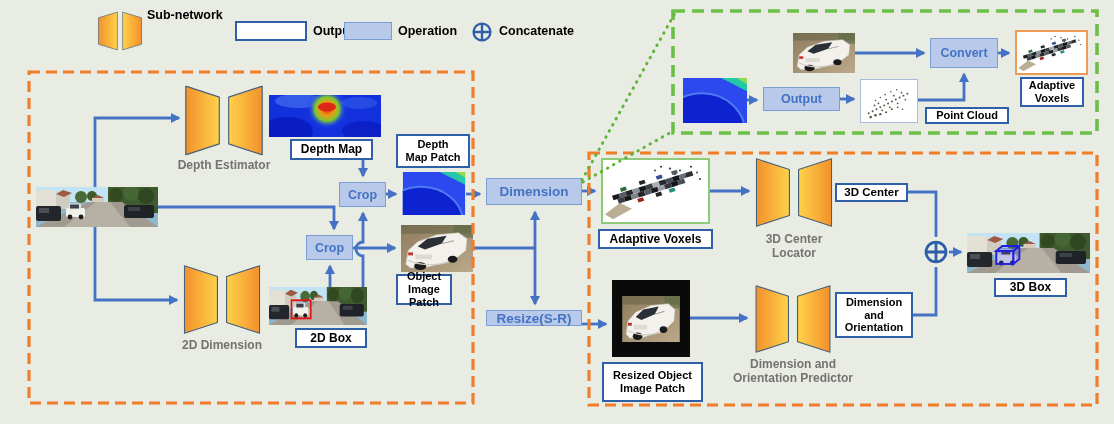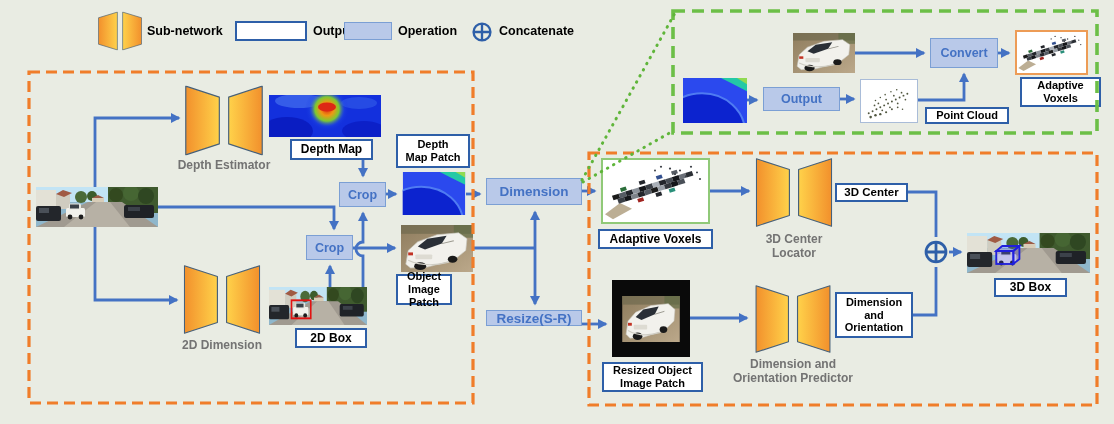--- a/index.html
+++ b/index.html
@@ -234,21 +234,21 @@
       <path d="M840,99 H854" marker-end="url(#ah)"></path>
       <path d="M918,100 H964 V74" marker-end="url(#ah)"></path>
       <path d="M855,53 H924" marker-end="url(#ah)"></path>
       <path d="M998,53 H1009" marker-end="url(#ah)"></path>
     </g>
   </svg>
 
   <svg class="abs" style="left:98px;top:10px" width="44" height="42" viewBox="0 0 100 90">
       <use href="#sym-book"></use>
     </svg>
-  <span class="abs legtext" style="left:147px;top:24px">Sub-network</span>
+  <span class="abs legtext" style="left:147px;top:8px">Sub-network</span>
   <div class="abs outbox" style="left:235px;top:21px;width:72px;height:20px"></div>
   <span class="abs legtext" style="left:313px;top:24px">Output</span>
   <div class="abs opbox" style="left:344px;top:22px;width:48px;height:18px"></div>
   <span class="abs legtext" style="left:398px;top:24px">Operation</span>
   <svg class="abs" style="left:471px;top:21px" width="22" height="22" viewBox="0 0 30 30">
       <use href="#sym-concat"></use>
     </svg>
   <span class="abs legtext" style="left:499px;top:24px">Concatenate</span>
 
   <svg class="abs" style="left:185px;top:85px" width="78" height="71" viewBox="0 0 100 90">
@@ -320,21 +320,21 @@
     <span>Point Cloud</span></div>
   <svg class="abs imgframe" style="left:793px;top:33px" width="62" height="40" viewBox="0 0 60 48" preserveAspectRatio="none">
       <use href="#sym-car"></use>
     </svg>
   <div class="abs opbox" style="left:930px;top:38px;width:68px;height:30px">
     <span>Convert</span>
     </div>
   <svg class="abs imgframe" style="left:1015px;top:30px;border:2px solid #ed9c56" width="73" height="45" viewBox="0 0 105 65" preserveAspectRatio="none">
       <use href="#sym-voxels"></use>
     </svg>
-  <div class="abs outbox" style="left:1020px;top:77px;width:81px;height:30px">
+  <div class="abs outbox" style="left:1020px;top:77px;width:64px;height:30px">
     <span>Adaptive
 Voxels</span></div>
 
   <svg class="abs imgframe" style="left:601px;top:158px;border:2px solid #90c978" width="109" height="66" viewBox="0 0 105 65" preserveAspectRatio="none">
       <use href="#sym-voxels"></use>
     </svg>
   <div class="abs outbox" style="left:598px;top:229px;width:115px;height:20px;font-size:12px">
     <span>Adaptive Voxels</span></div>
 
   <svg class="abs" style="left:755px;top:158px" width="78" height="69" viewBox="0 0 100 90">
@@ -343,21 +343,21 @@
   <div class="abs nlabel" style="left:734px;top:232px;width:120px">3D Center
 Locator</div>
 
   <div class="abs outbox" style="left:835px;top:183px;width:73px;height:19px;font-size:11.5px">
     <span>3D Center</span></div>
 
   <svg class="abs imgframe" style="left:612px;top:280px" width="78" height="77" viewBox="0 0 78 77" preserveAspectRatio="none">
     <rect width="78" height="77" fill="#0a0a0a"></rect>
     <use href="#sym-car" x="0" y="16" width="78" height="46"></use>
   </svg>
-  <div class="abs outbox" style="left:602px;top:362px;width:101px;height:30px">
+  <div class="abs outbox" style="left:602px;top:362px;width:101px;height:40px">
     <span>Resized Object
 Image Patch</span></div>
 
   <svg class="abs" style="left:753px;top:285px" width="80" height="68" viewBox="0 0 100 90">
       <use href="#sym-bow"></use>
     </svg>
   <div class="abs nlabel" style="left:708px;top:357px;width:170px">Dimension and
 Orientation Predictor</div>
 
   <div class="abs outbox" style="left:835px;top:292px;width:78px;height:46px">

